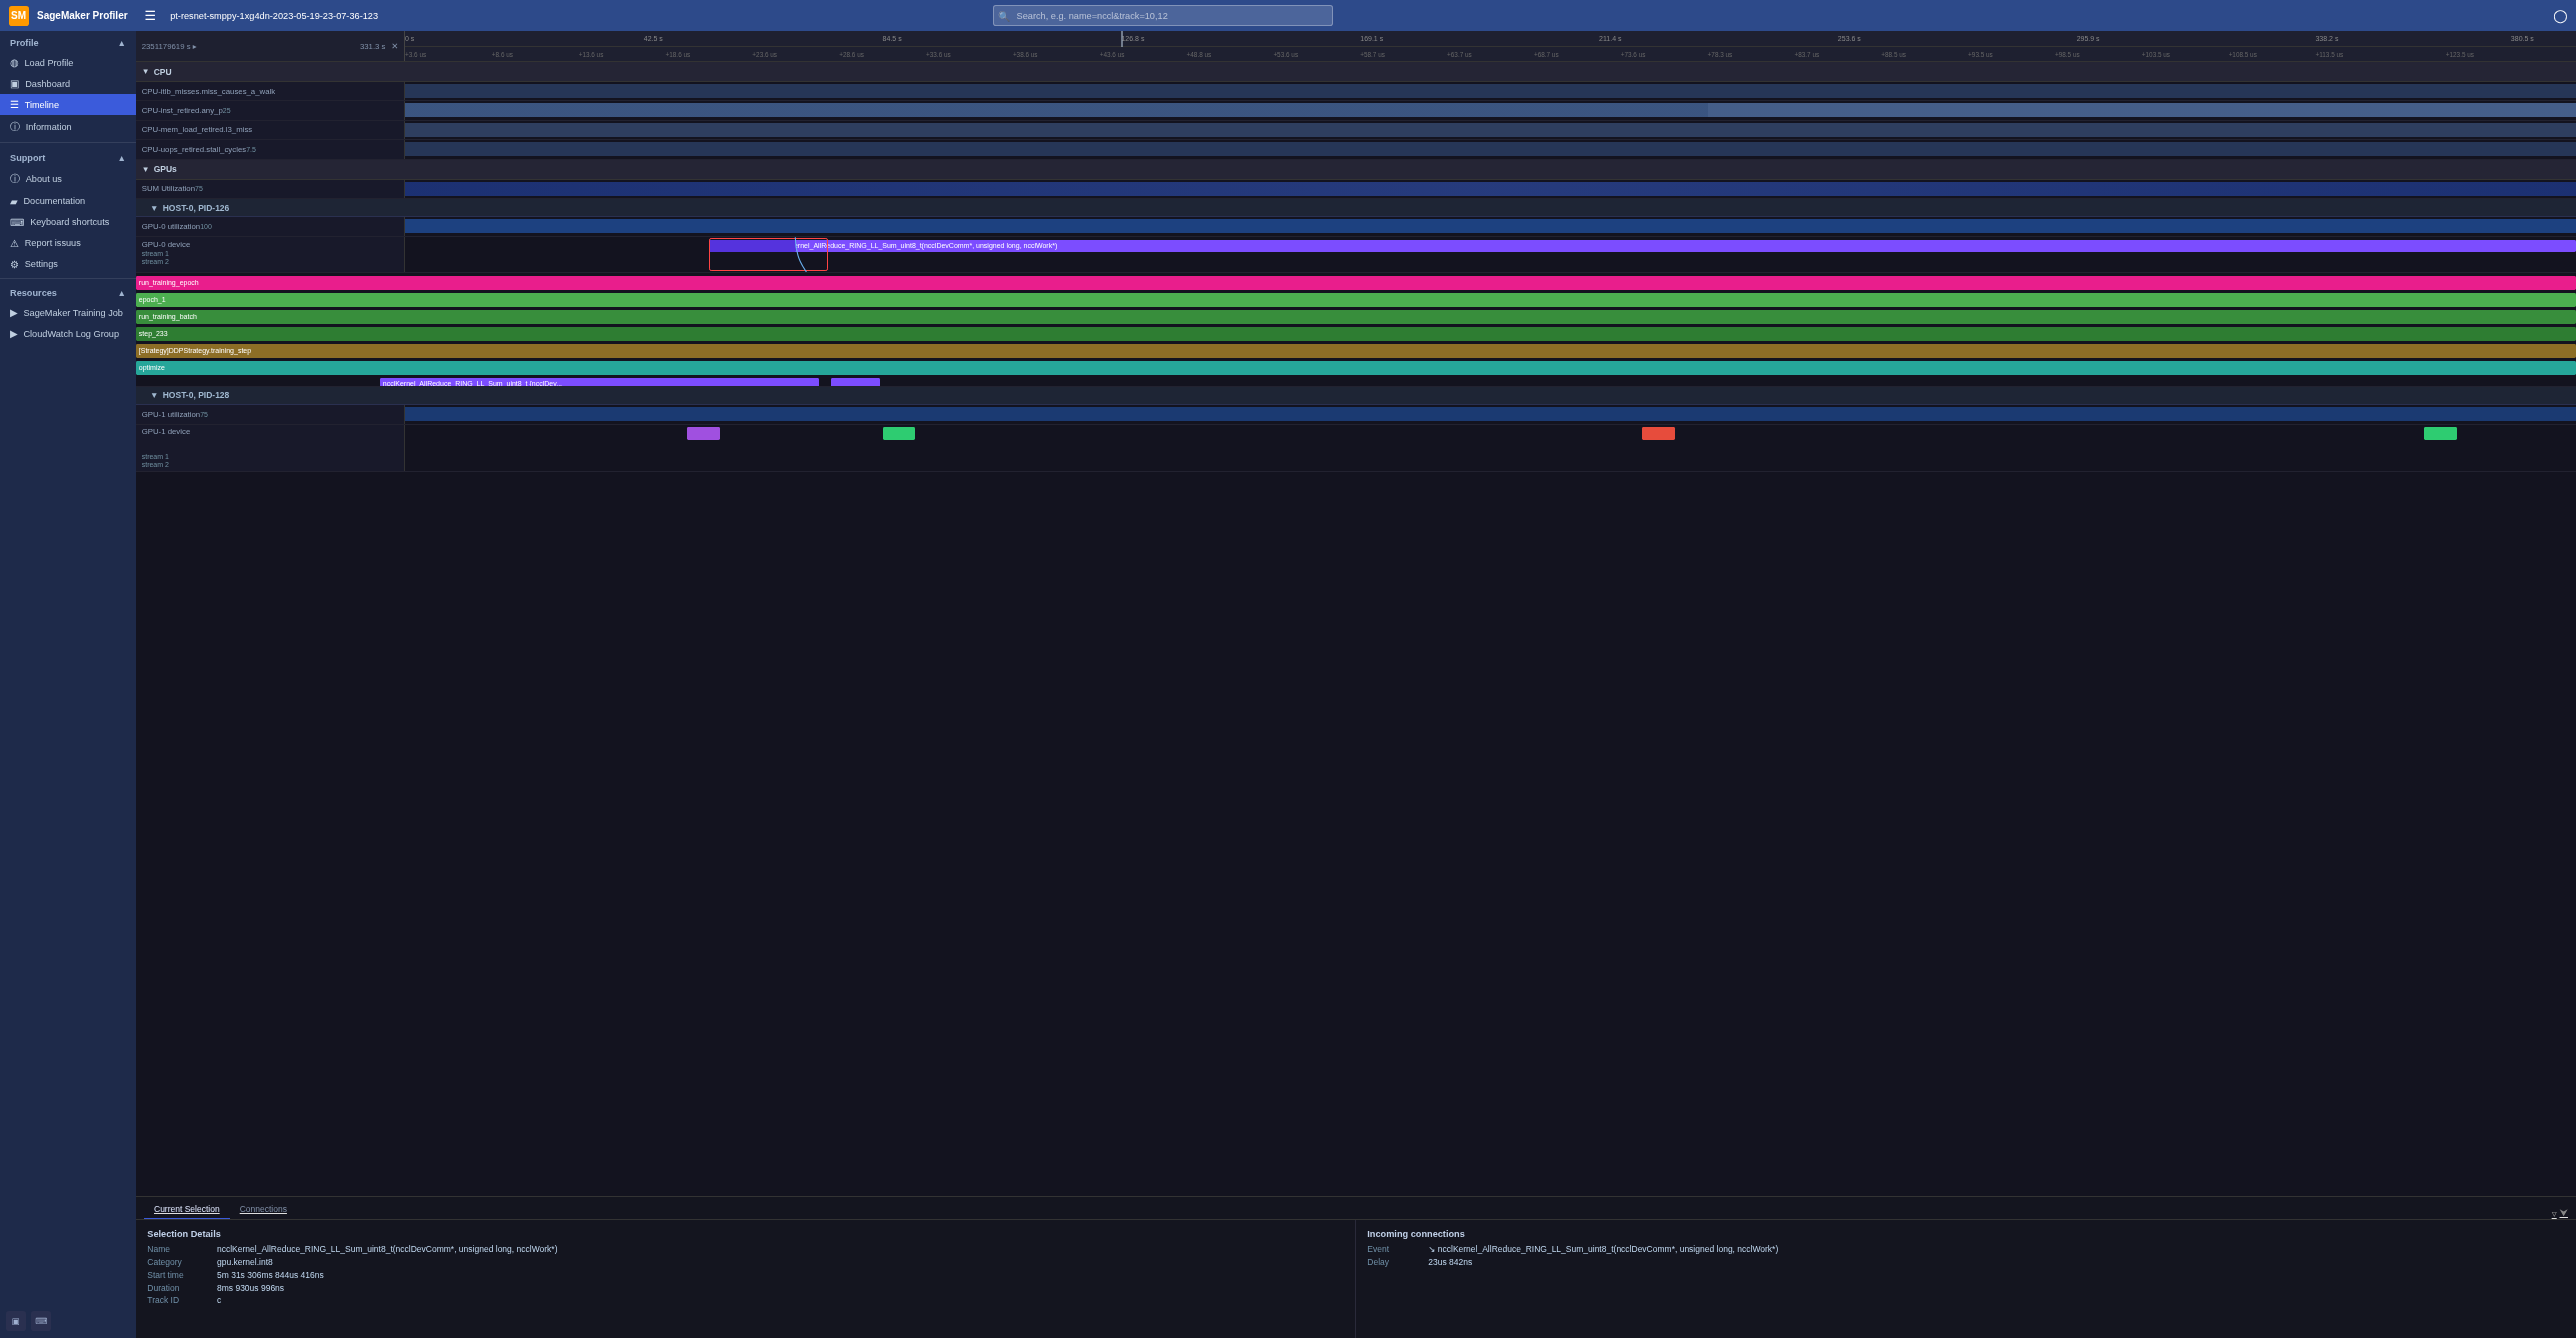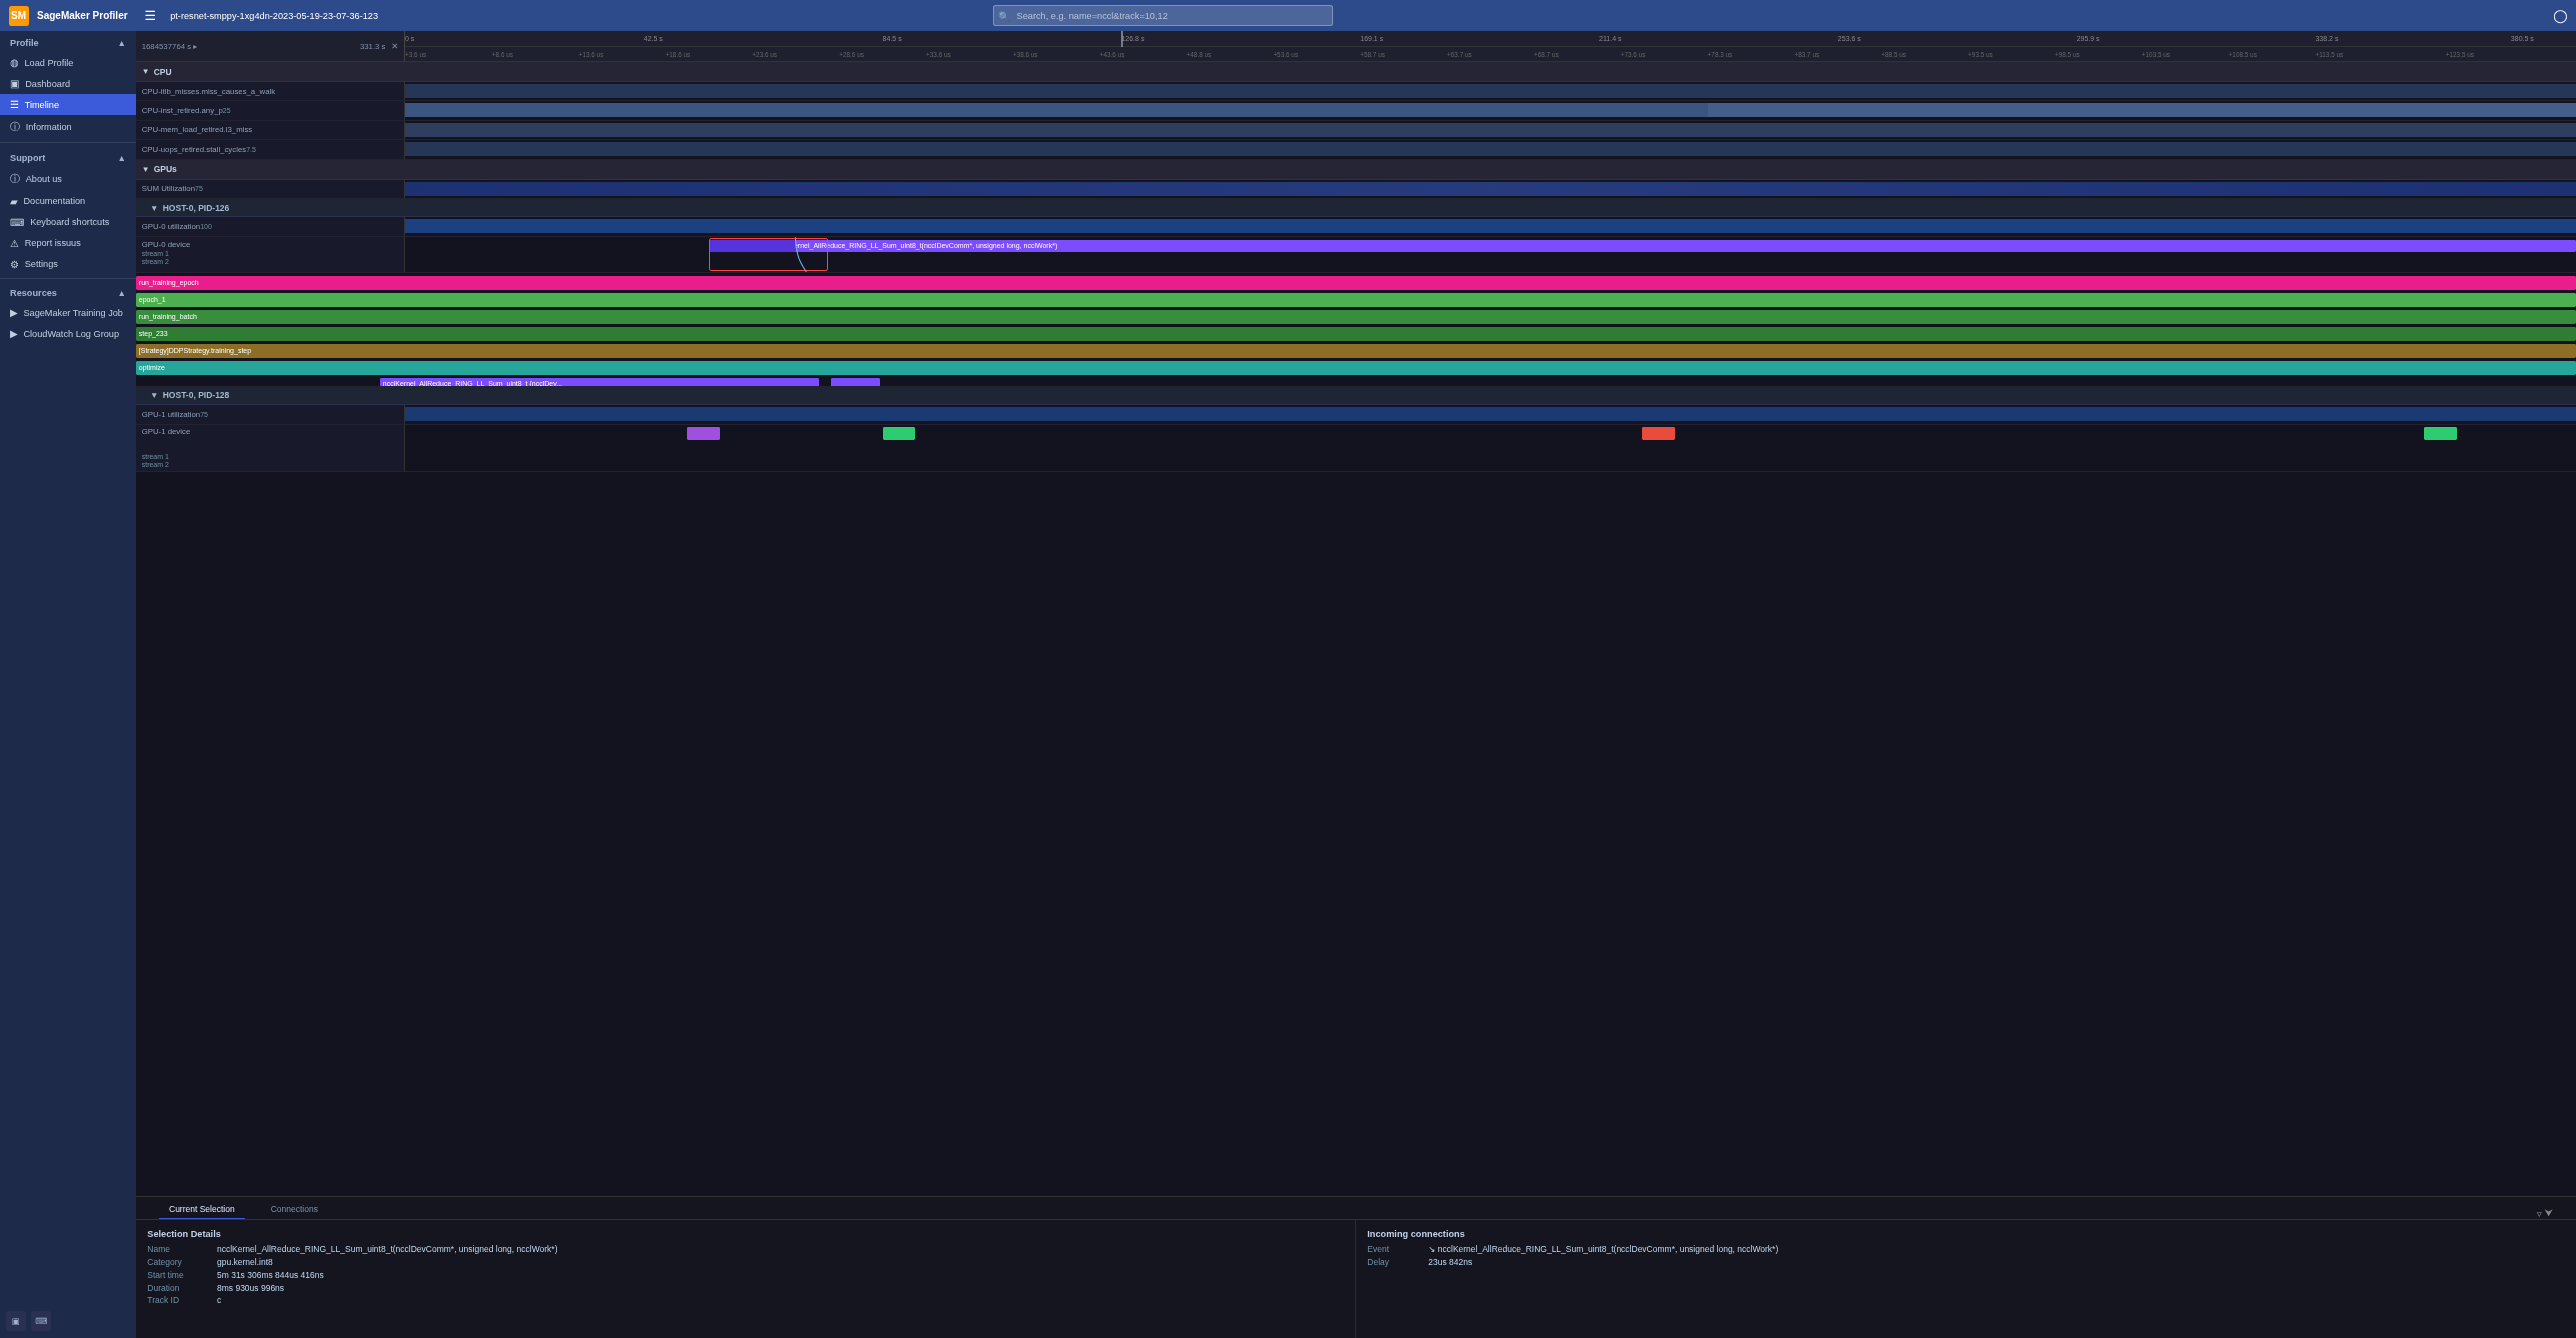--- a/index.html
+++ b/index.html
@@ -259,25 +259,26 @@
     .bottom-panel {
       height: 142px;
       background: #14151f;
       border-top: 0.7px solid #333;
       flex-shrink: 0;
       display: flex;
       flex-direction: column;
     }
     .bottom-tabs {
       display: flex;
-      gap: 16px;
+      gap: 0;
       border-bottom: 0.7px solid #333;
-      padding: 0 23px;
+      padding: 0 8px;
       height: 23px;
       align-items: flex-end;
+      text-decoration: underline;
     }
     .bottom-tab {
       padding: 4.3px 10px;
       font-size: 8.5px;
       color: #8090a8;
       cursor: pointer;
       border-bottom: 1.4px solid transparent;
     }
     .bottom-tab.active {
       color: #e0e8ff;
@@ -442,21 +443,21 @@
     <div style="margin-top: auto; padding: 7px 5.7px; display: flex; gap: 5.7px;">
       <div class="mini-icon-btn">▣</div>
       <div class="mini-icon-btn">⌨</div>
     </div>
   </div>
 
   <div class="content-area">
 
     <div class="timeline-ruler">
       <div class="ruler-label-area">
-        <span style="font-size:7.8px;color:#8090a8;">1684537764 s ▸</span>
+        <span style="font-size:7.8px;color:#8090a8;">2351179619 s ▸</span>
         <span style="font-size:7.8px;color:#8090a8;margin-left:auto;">331.3 s</span>
         <span style="font-size:8.5px;color:#8090a8;cursor:pointer;">✕</span>
       </div>
       <div class="ruler-time-strip">
         <div class="ruler-top">
           <span style="position:absolute;left:0;font-size:7px;color:#888;">0 s</span>
           <span style="position:absolute;left:11%;font-size:7px;color:#888;">42.5 s</span>
           <span style="position:absolute;left:22%;font-size:7px;color:#888;">84.5 s</span>
           <span style="position:absolute;left:33%;font-size:7px;color:#888;">126.8 s</span>
           <span style="position:absolute;left:44%;font-size:7px;color:#888;">169.1 s</span>

